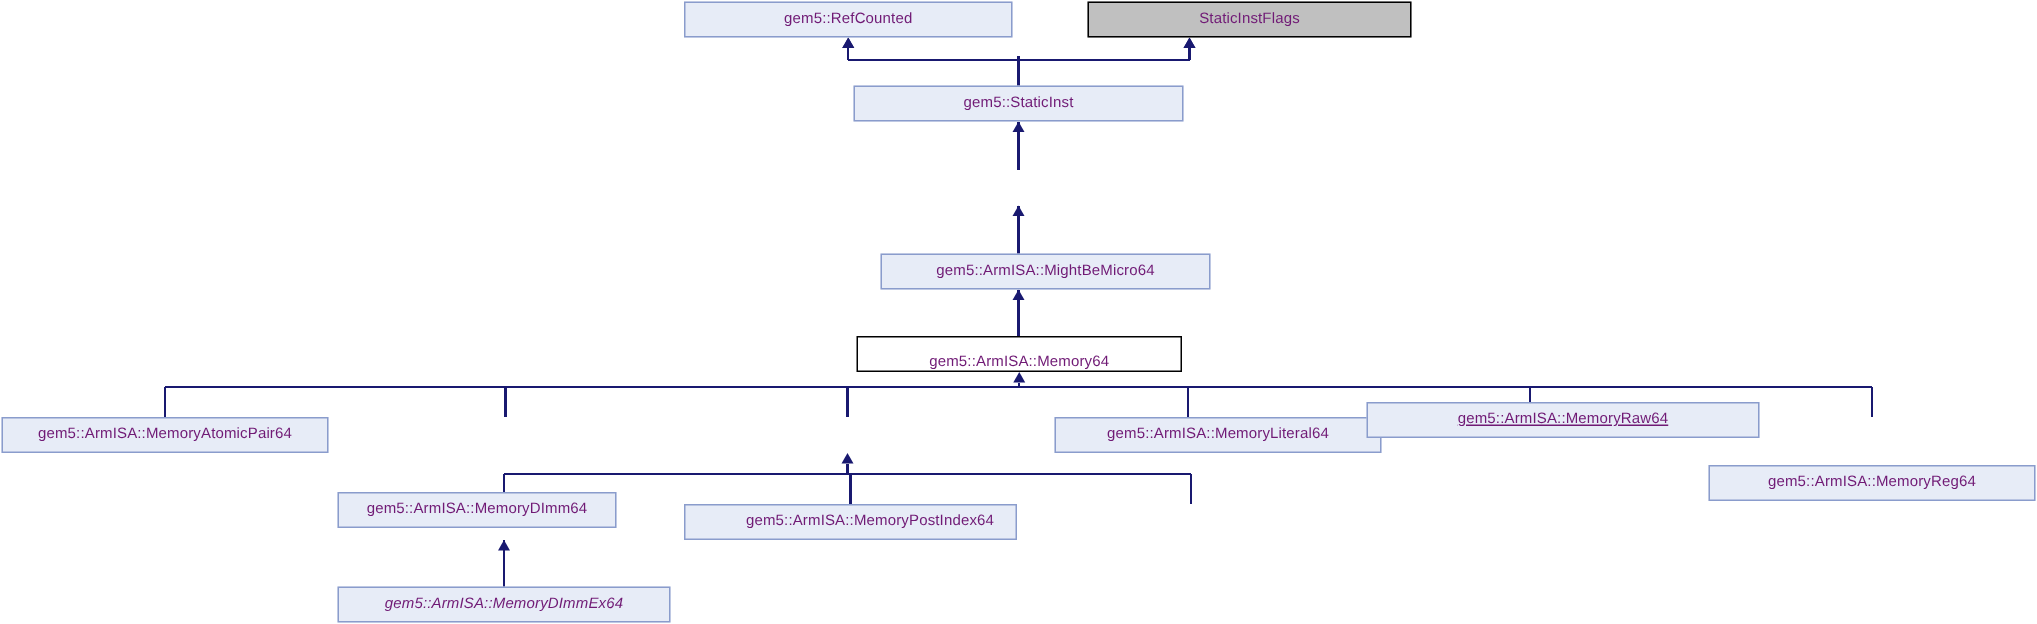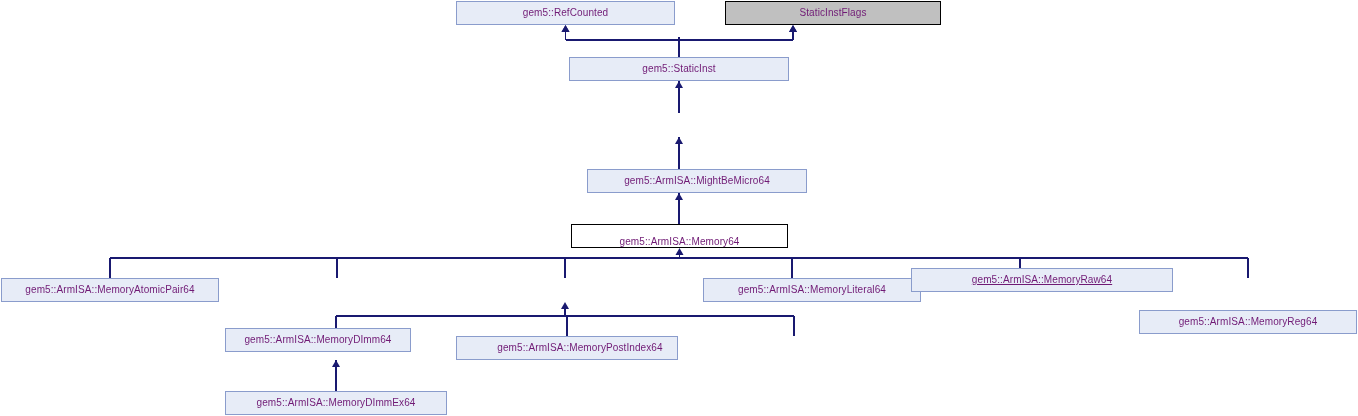--- a/index.html
+++ b/index.html
@@ -121,16 +121,16 @@
     </div>
     <div class="node base" style="left: 1139px; top: 278px; width: 218px; height: 24px; margin-top: 32px;">
       <span>gem5::ArmISA::MemoryReg64</span>
     </div>
     <div class="node base" style="left: 225px; top: 328px; width: 186px; height: 24px;">
       <span>gem5::ArmISA::MemoryDImm64</span>
     </div>
     <div class="node base" style="left: 456px; top: 336px; width: 222px; height: 24px; padding-left: 26px;">
       <span>gem5::ArmISA::MemoryPostIndex64</span>
     </div>
-    <div class="node base" style="left: 225px; top: 391px; width: 222px; height: 24px;">
+    <div class="node base" style="left: 225px; top: 391px; width: 222px; height: 24px; font-style: italic;">
       <span>gem5::ArmISA::MemoryDImmEx64</span>
     </div>
   </div>
 
 </body></html>

